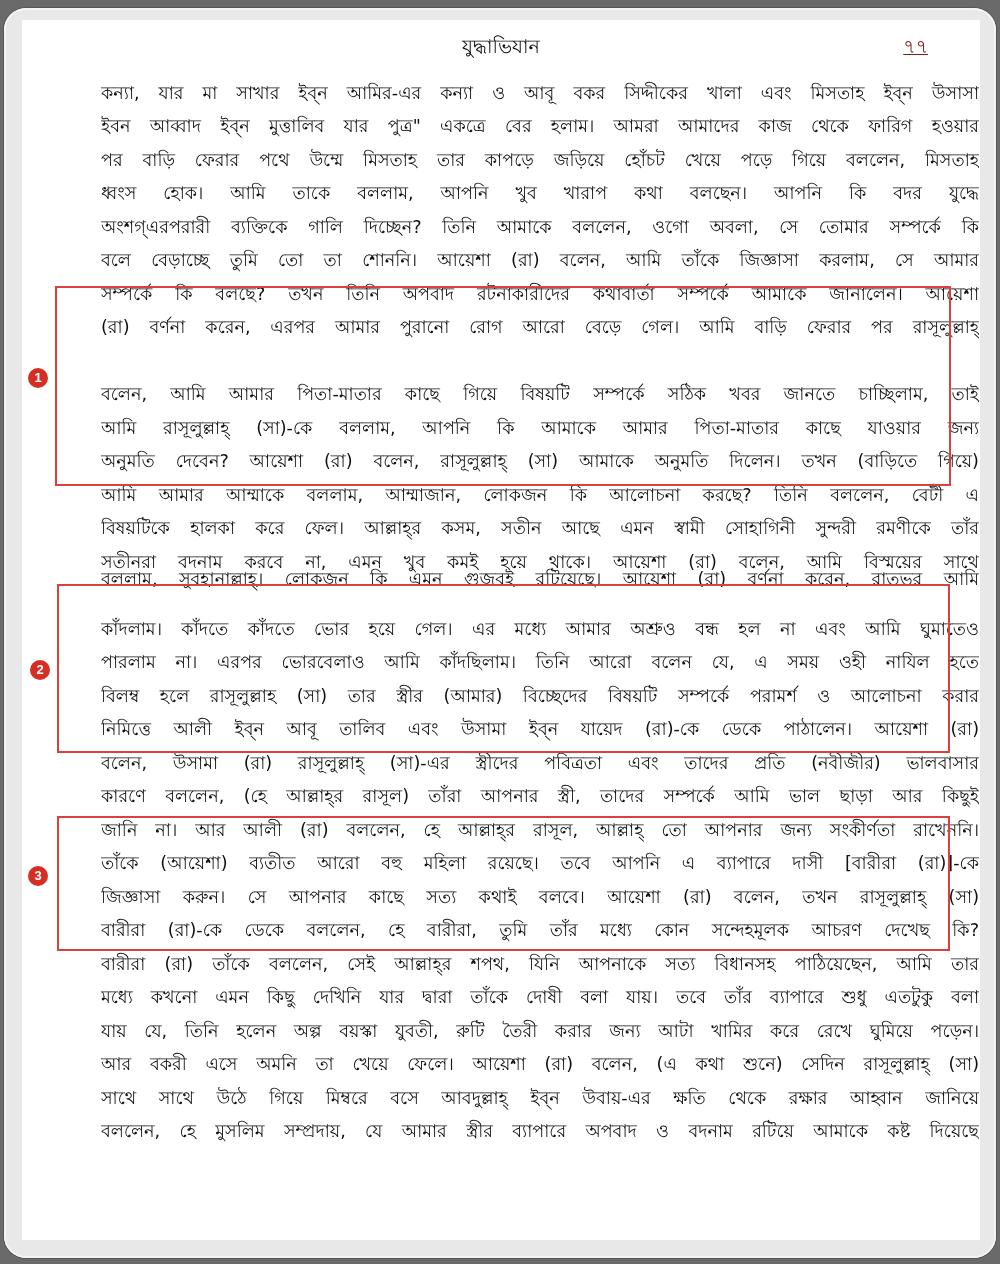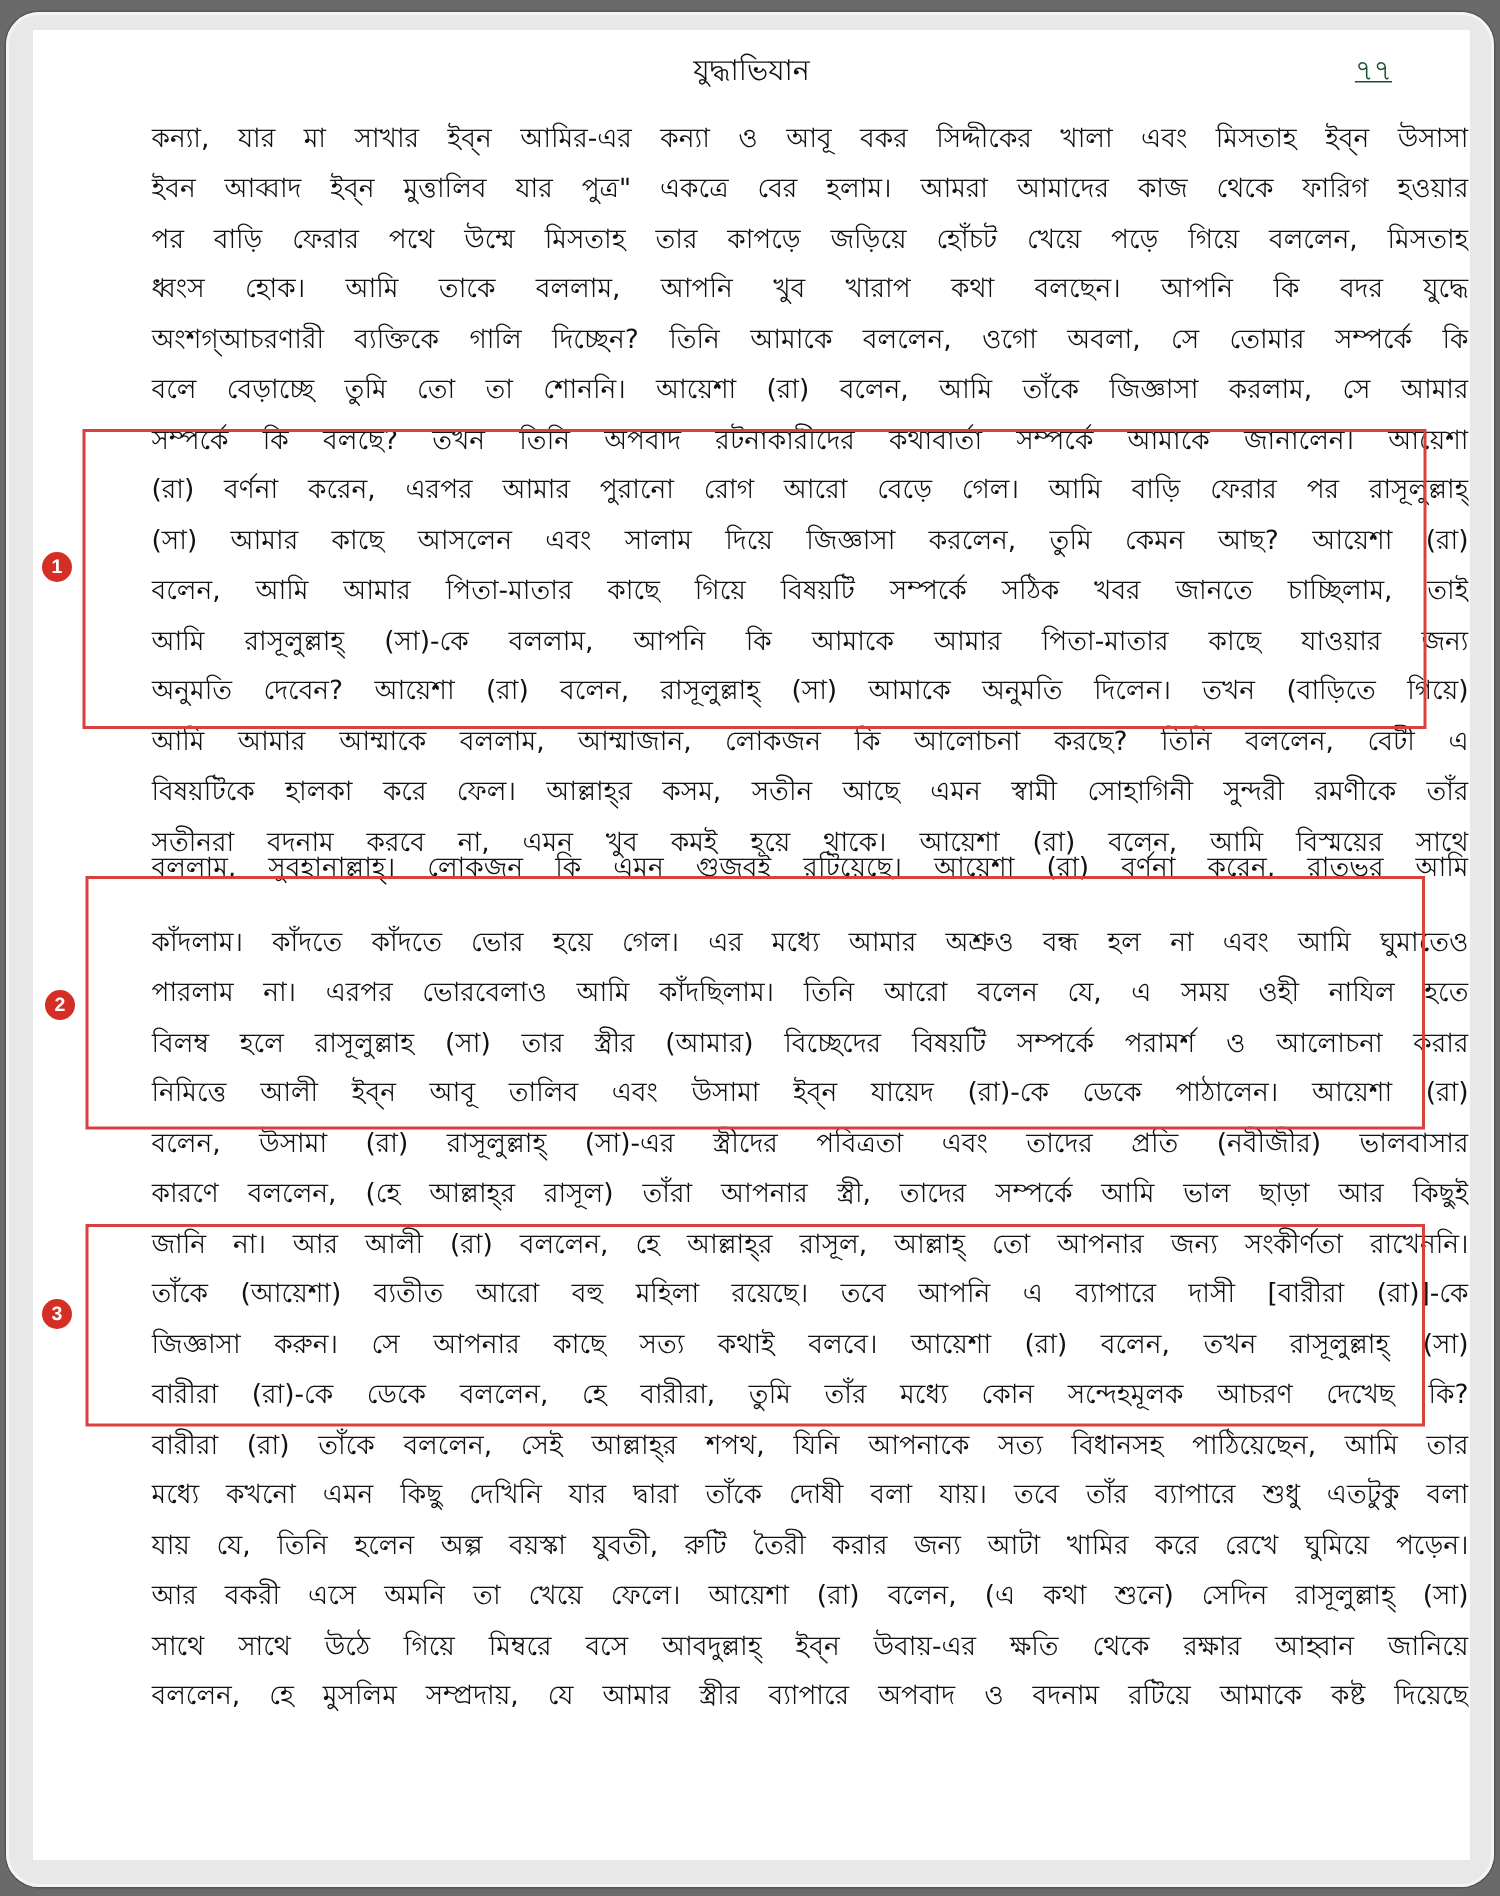--- a/index.html
+++ b/index.html
@@ -20,21 +20,21 @@
     background:#ffffff;
   }
   .header {
     position:absolute; top:12px; left:0; width:958px; height:30px;
   }
   .running-title {
     position:absolute; left:0; width:958px; text-align:center;
     font-size:19px; color:#111; top:0;
   }
   .page-number {
-    position:absolute; right:52px; top:0; font-size:19px; color:#14532d;text-decoration:underline;
+    position:absolute; right:52px; top:0; font-size:19px; color:#7f1d1d;text-decoration:underline;
   }
   .line {
     position:absolute; left:40px; width:878px;
     font-size:17.6px; line-height:24px; color:#111;
     text-align:justify; text-align-last:justify;
     white-space:nowrap; overflow:hidden;margin-left:39px;
   }
   .hbox {
     position:absolute; border:2px solid #d9413f; box-sizing:border-box;
   }
@@ -53,25 +53,24 @@
 <div class="page">
   <div class="header">
     <div class="running-title">যুদ্ধাভিযান</div>
     <div class="page-number">৭৭</div>
   </div>
 
   <div class="line" style="top:61px">কন্যা, যার মা সাখার ইব্‌ন আমির-এর কন্যা ও আবূ বকর সিদ্দীকের খালা এবং মিসতাহ ইব্‌ন উসাসা</div>
   <div class="line" style="top:94px">ইবন আব্বাদ ইব্‌ন মুত্তালিব যার পুত্র" একত্রে বের হলাম। আমরা আমাদের কাজ থেকে ফারিগ হওয়ার</div>
   <div class="line" style="top:128px">পর বাড়ি ফেরার পথে উম্মে মিসতাহ তার কাপড়ে জড়িয়ে হোঁচট খেয়ে পড়ে গিয়ে বললেন, মিসতাহ</div>
   <div class="line" style="top:161px">ধ্বংস হোক। আমি তাকে বললাম, আপনি খুব খারাপ কথা বলছেন। আপনি কি বদর যুদ্ধে</div>
-  <div class="line" style="top:195px">অংশগ্আচরণারী ব্যক্তিকে গালি দিচ্ছেন? তিনি আমাকে বললেন, ওগো অবলা, সে তোমার সম্পর্কে কি</div>
+  <div class="line" style="top:195px">অংশগ্এরপরারী ব্যক্তিকে গালি দিচ্ছেন? তিনি আমাকে বললেন, ওগো অবলা, সে তোমার সম্পর্কে কি</div>
   <div class="line" style="top:228px">বলে বেড়াচ্ছে তুমি তো তা শোননি। আয়েশা (রা) বলেন, আমি তাঁকে জিজ্ঞাসা করলাম, সে আমার</div>
   <div class="line" style="top:262px">সম্পর্কে কি বলছে? তখন তিনি অপবাদ রটনাকারীদের কথাবার্তা সম্পর্কে আমাকে জানালেন। আয়েশা</div>
   <div class="line" style="top:295px">(রা) বর্ণনা করেন, এরপর আমার পুরানো রোগ আরো বেড়ে গেল। আমি বাড়ি ফেরার পর রাসূলুল্লাহ্</div>
-  <div class="line" style="top:329px">(সা) আমার কাছে আসলেন এবং সালাম দিয়ে জিজ্ঞাসা করলেন, তুমি কেমন আছ? আয়েশা (রা)</div>
   <div class="line" style="top:362px">বলেন, আমি আমার পিতা-মাতার কাছে গিয়ে বিষয়টি সম্পর্কে সঠিক খবর জানতে চাচ্ছিলাম, তাই</div>
   <div class="line" style="top:396px">আমি রাসূলুল্লাহ্ (সা)-কে বললাম, আপনি কি আমাকে আমার পিতা-মাতার কাছে যাওয়ার জন্য</div>
   <div class="line" style="top:429px">অনুমতি দেবেন? আয়েশা (রা) বলেন, রাসূলুল্লাহ্ (সা) আমাকে অনুমতি দিলেন। তখন (বাড়িতে গিয়ে)</div>
   <div class="line" style="top:463px">আমি আমার আম্মাকে বললাম, আম্মাজান, লোকজন কি আলোচনা করছে? তিনি বললেন, বেটী এ</div>
   <div class="line" style="top:496px">বিষয়টিকে হালকা করে ফেল। আল্লাহ্‌র কসম, সতীন আছে এমন স্বামী সোহাগিনী সুন্দরী রমণীকে তাঁর</div>
   <div class="line" style="top:530px">সতীনরা বদনাম করবে না, এমন খুব কমই হয়ে থাকে। আয়েশা (রা) বলেন, আমি বিস্ময়ের সাথে</div>
   <div class="line" style="top:547px">বললাম, সুবহানাল্লাহ্। লোকজন কি এমন গুজবই রটিয়েছে। আয়েশা (রা) বর্ণনা করেন, রাতভর আমি</div>
   <div class="line" style="top:597px">কাঁদলাম। কাঁদতে কাঁদতে ভোর হয়ে গেল। এর মধ্যে আমার অশ্রুও বন্ধ হল না এবং আমি ঘুমাতেও</div>
   <div class="line" style="top:630px">পারলাম না। এরপর ভোরবেলাও আমি কাঁদছিলাম। তিনি আরো বলেন যে, এ সময় ওহী নাযিল হতে</div>
   <div class="line" style="top:664px">বিলম্ব হলে রাসূলুল্লাহ (সা) তার স্ত্রীর (আমার) বিচ্ছেদের বিষয়টি সম্পর্কে পরামর্শ ও আলোচনা করার</div>

